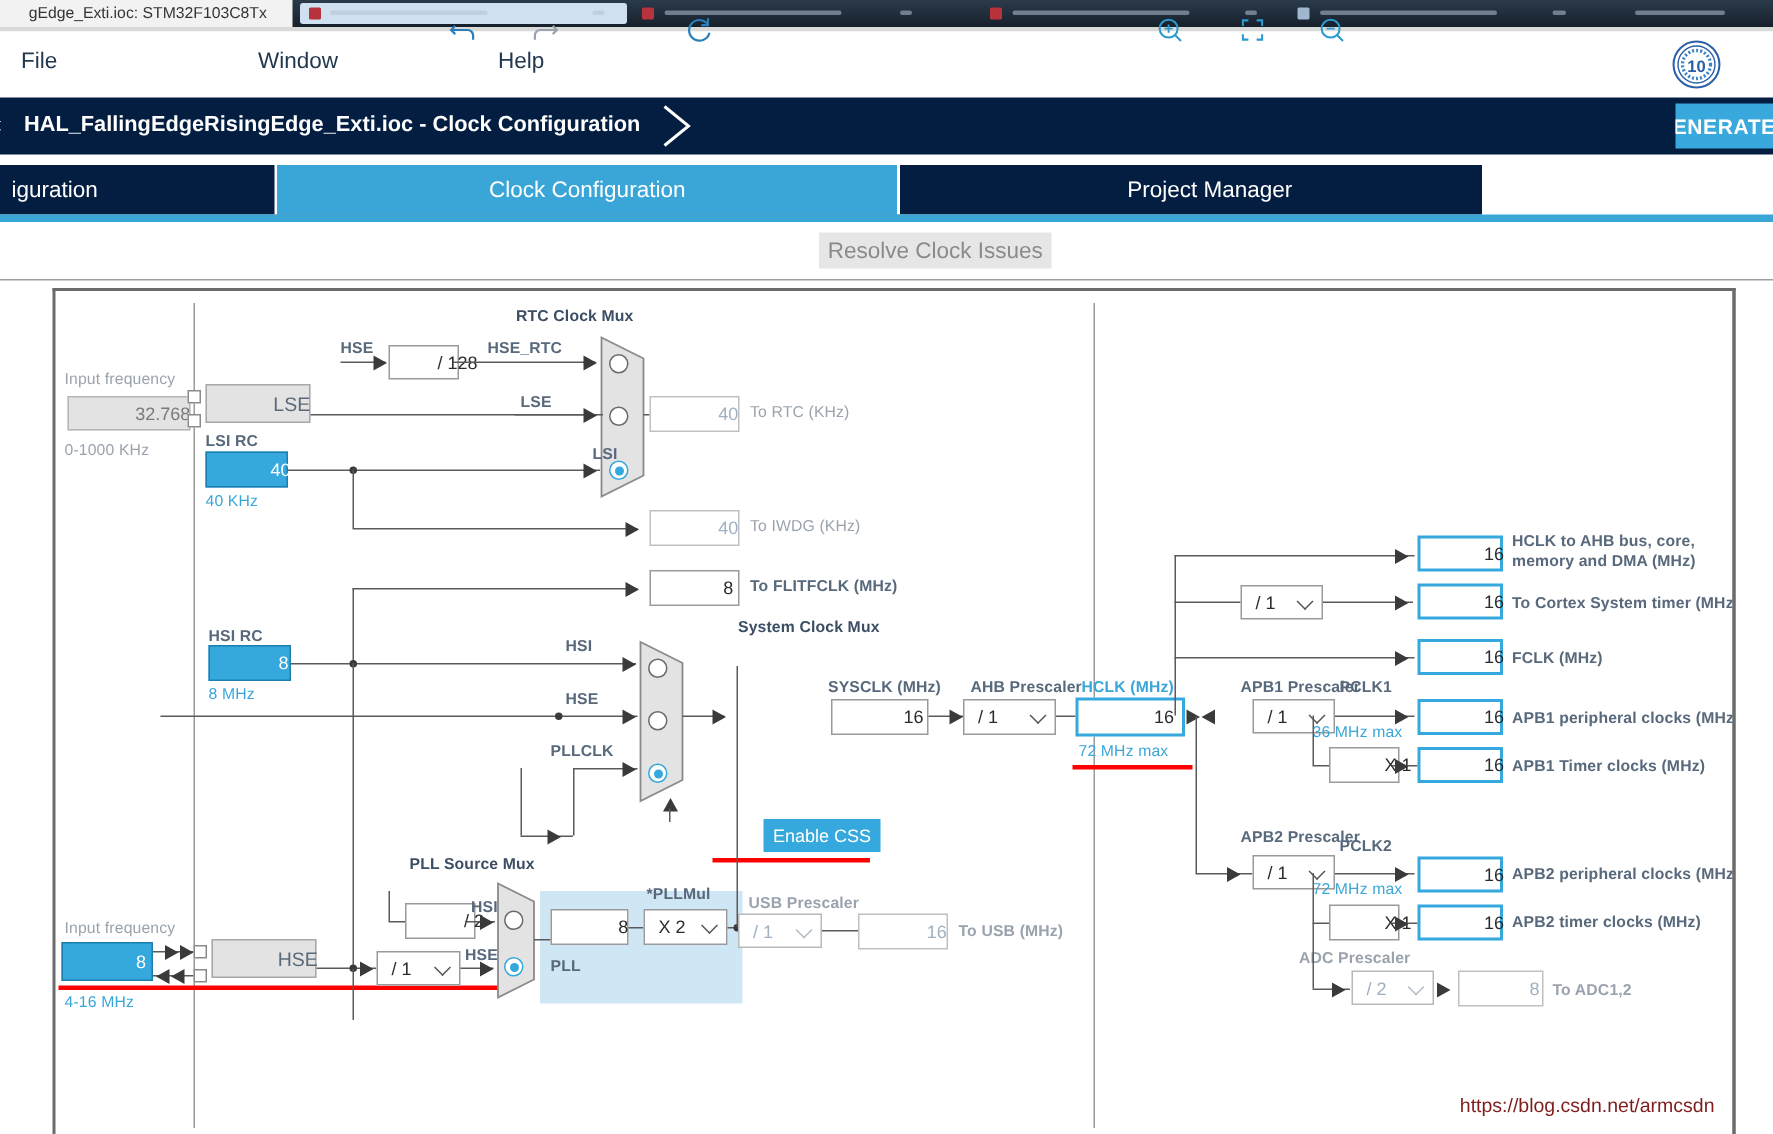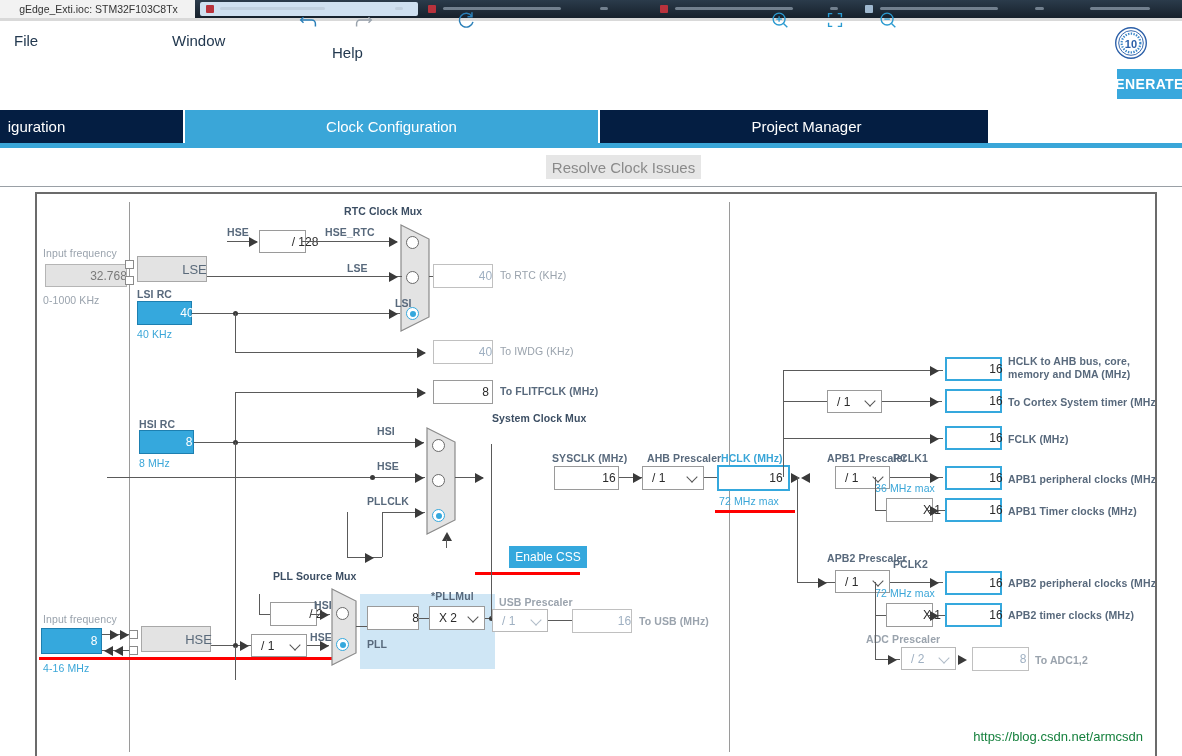--- a/index.html
+++ b/index.html
@@ -216,21 +216,21 @@
     width: 6px; height: 6px; border-radius: 50%; background: #35a8dd;
   }
 
   .csbtn {
     position: absolute; background: #35a8dd; color: #ffffff;
     font-size: 12px; display: flex; align-items: center; justify-content: center;
     cursor: pointer; white-space: nowrap;
   }
   .watermark {
     position: absolute; right: 12px; bottom: 12px;
-    font-size: 13px; color: #15803d; white-space: nowrap;
+    font-size: 13px; color: #7f1d1d; white-space: nowrap;
   }
   .rightborder {
     position: absolute; left: 1155px; top: 192px; width: 2px; height: 564px;
     background: #6b6b6b;
   }
 </style>
 </head>
 <body>
 
 <div id="app">
@@ -251,30 +251,34 @@
     <div class="os-ghost-fav" style="left:865px;top:5px;background:#9fb8cf;"></div>
     <div class="os-ghost-line" style="left:880px;top:7px;width:118px;"></div>
     <div class="os-ghost-line" style="left:1035px;top:7px;width:9px;"></div>
     <div class="os-ghost-line" style="left:1090px;top:7px;width:60px;"></div>
   </div>
   <div class="osbar-bottomline"></div>
 
   <div class="menubar">
     <div class="menu-item" style="left:14px;">File</div>
     <div class="menu-item" style="left:172px;">Window</div>
-    <div class="menu-item" style="left:332px;margin-top:12px;">Help</div>
+    <div class="menu-item" style="left:332px;">Help</div>
   </div>
 
   <svg class="st-logo" viewBox="0 0 40 40">
     <circle cx="20" cy="20" r="18" fill="none" stroke="#2b5fa8" stroke-width="1.6"></circle>
     <circle cx="20" cy="20" r="14.5" fill="none" stroke="#2b5fa8" stroke-width="1.1"></circle>
     <circle cx="20" cy="20" r="11" fill="none" stroke="#3a86c8" stroke-width="2.6" stroke-dasharray="1.6 1.6"></circle>
     <text x="20" y="25.5" font-family="'Liberation Sans',sans-serif" font-size="13" font-weight="bold" fill="#2b5fa8" text-anchor="middle">10</text>
   </svg>
 
+  <div class="crumbbar">
+    <span class="crumb-back">‹</span>
+    <span class="crumb-text">HAL_FallingEdgeRisingEdge_Exti.ioc - Clock Configuration</span>
+  </div>
   <svg class="crumb-arrow" viewBox="0 0 30 38">
     <polyline points="6,6 22,19 6,32" fill="none" stroke="#ffffff" stroke-width="2"></polyline>
   </svg>
   <div class="generate-btn">GENERATE CODE</div>
 
   <div class="tabsrow">
     <div class="tab" style="left:-110px;width:295px;">iguration</div>
     <div class="tab" style="left:600px;width:415px;">Project Manager</div>
     <div class="tab active" style="left:185px;width:415px;">Clock Configuration</div>
     <div class="tab" style="left:1015px;width:167px;border-right:none;"></div>

